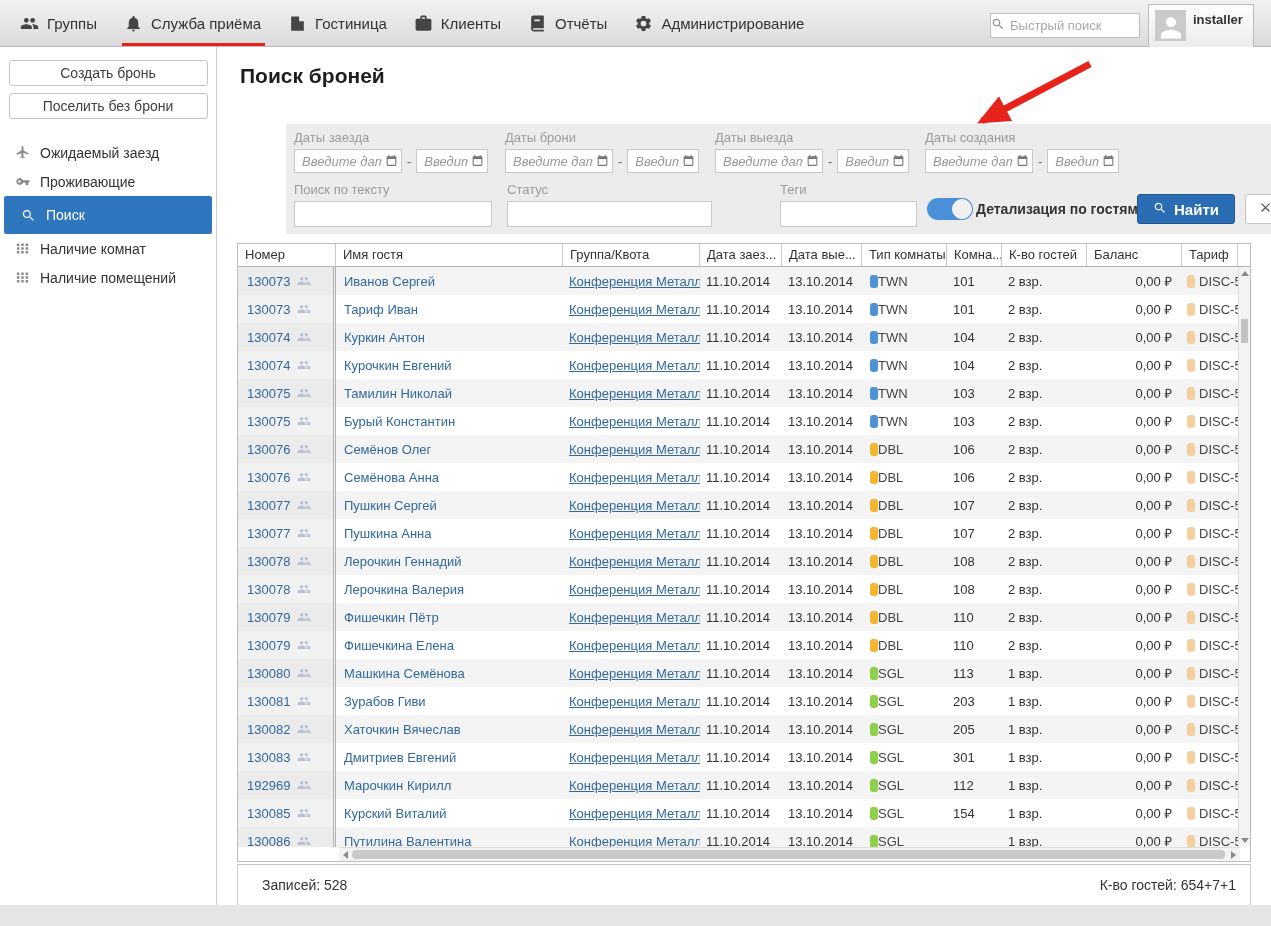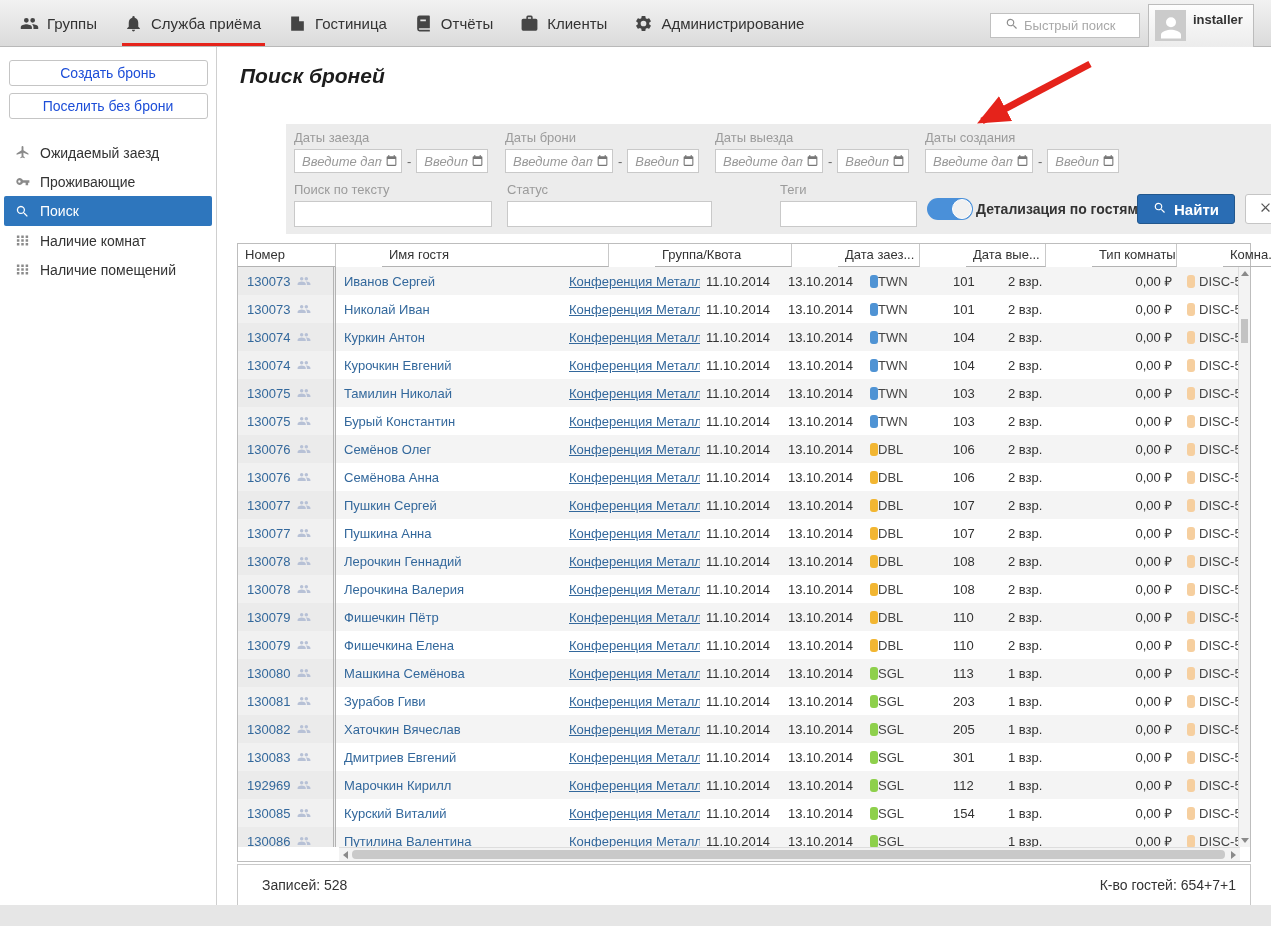--- a/index.html
+++ b/index.html
@@ -11,52 +11,52 @@
 .topnav { position:absolute; left:0; top:0; width:1271px; height:47px;
   background:linear-gradient(#f2f2f2,#dbdbdb); border-bottom:1px solid #b9b9b9; }
 .tabs { display:flex; height:100%; padding-left:14px; }
 .tab { display:flex; align-items:center; gap:8px; padding:0 21px 0 6px;
   font-size:15px; color:#333; cursor:pointer; position:relative; white-space:nowrap; }
 .tab svg { color:#454545; }
 .tab.active::after { content:""; position:absolute; left:4px; right:17px; bottom:0;
   height:3px; background:var(--accent-red); }
 .quick-search { position:absolute; left:990px; top:13px; width:150px; height:25px;
   background:#fff; border:1px solid #c0c0c0; display:flex; align-items:center;
-  gap:5px; padding:0 14px; }
+  gap:5px; padding:0 0; }
 .quick-search input { border:none; outline:none; width:100%; font-size:13px;
   color:#333; font-family:inherit; background:transparent; }
 .quick-search input::placeholder { color:#a8a8a8; font-style:normal; }
 .quick-search svg { color:#8d8d8d; flex:none; }
 .user-box { position:absolute; left:1148px; top:4px; width:106px; height:43px;
   background:linear-gradient(#fdfdfd,#ececec); border:1px solid #bcbcbc;
   border-bottom:none; display:flex; gap:7px; padding:5px 5px 0 6px; }
 .avatar { width:31px; height:31px; background:#cbcbcb; color:#fff; overflow:hidden;
   display:flex; align-items:flex-end; justify-content:center; flex:none; }
 .user-name { font-size:13px; font-weight:bold; color:#333; padding-top:2px; }
 
 
 .sidebar { position:absolute; left:0; top:47px; width:217px; height:858px;
   background:#fff; border-right:1px solid #cfcfcf; }
 .side-btn { display:block; width:199px; margin:0 auto; height:26px; background:#fff;
-  border:1px solid #c5c5c5; border-radius:3px; font-size:14px; color:#1d4ed8;
+  border:1px solid #c5c5c5; border-radius:3px; font-size:14px; color:#404040;
   text-align:center; cursor:pointer; font-family:inherit; }
 .side-btn.first { margin-top:13px; }
 .side-btn + .side-btn { margin-top:7px; }
 .side-items { margin-top:19px; }
 .side-item { display:flex; align-items:center; gap:10px; height:29px;
   padding-left:15px; font-size:14px; color:#333; cursor:pointer; }
 .side-item svg { color:#8a8a8a; flex:none; }
 .side-item.active { background:var(--sel-blue); color:#fff; margin:0 4px;
-  padding-left:11px; border-radius:2px; height:30px; }
+  padding-left:17px; border-radius:2px; height:38px; }
 .side-item.active svg { color:#fff; }
 
 
 .main { position:absolute; left:218px; top:47px; width:1053px; height:858px; background:#fff; }
 .page-title { position:absolute; left:22px; top:17px; font-size:21px;
-  font-weight:bold; color:#1d1d1d;font-style:italic; }
+  font-weight:bold; color:#1d1d1d; }
 
 
 .filter-panel { position:absolute; left:21px; top:77px; width:1010px; height:110px;
   background:#ececec;margin-left:47px; }
 .fgroup { position:absolute; }
 .flabel { font-size:13px; color:#9b9b9b; margin-bottom:4px; white-space:nowrap; }
 .date-row { display:flex; align-items:center; gap:5px; }
 .dinput { position:relative; }
 .dinput input { width:108px; height:24px; border:1px solid #c9c9c9; background:#fff;
   padding:0 19px 0 7px; font-size:13px; font-style:italic; color:#555;
@@ -82,21 +82,21 @@
   display:flex; align-items:center; justify-content:center; cursor:pointer; }
 
 
 .annot-arrow { position:absolute; left:940px; top:52px; color:var(--accent-red);
   pointer-events:none; z-index:5; }
 
 
 .tbl-wrap { position:absolute; left:19px; top:196px; width:1014px; height:619px;
   border:1px solid #bdbdbd; background:#fff; }
 .thead { display:grid; grid-template-columns:98px 227px 137px 82px 80px 85px 55px 85px 95px 56px 12px;
-  height:23px; background:#fff;gap:46px; }
+  height:23px; background:#fff; }
 .hcell { border-right:1px solid #c9c9c9; border-bottom:1px solid #b3b3b3;
   font-size:13px; color:#333; padding:3px 4px 0 7px; white-space:nowrap;
   overflow:hidden; cursor:pointer; }
 .hcell.spacer { border-right:none; cursor:default; }
 .rows { position:relative; height:580px; overflow:hidden; width:1000px; }
 .trow { display:grid; grid-template-columns:98px 227px 137px 82px 80px 85px 55px 85px 95px 56px;
   height:28px; align-items:center; font-size:13px; color:#333; cursor:pointer; }
 .trow.odd { background:#f4f4f4; }
 .trow.even { background:#fff; }
 .cell { padding:0 6px; white-space:nowrap; overflow:hidden; }
@@ -155,29 +155,29 @@
           <span>Служба приёма</span>
         </div>
         <div class="tab">
           <svg viewBox="0 0 24 24" width="19" height="19">
             <path d="M4 3h10v18H4zM6 5h2v2H6zm4 0h2v2h-2zM6 9h2v2H6zm4 0h2v2h-2zM6 13h2v2H6zm4 0h2v2h-2zm-3 4h4v4H7zm7-8h6v12h-6zm2 2h2v2h-2zm0 4h2v2h-2z" fill="currentColor"></path>
           </svg>
           <span>Гостиница</span>
         </div>
         <div class="tab">
           <svg viewBox="0 0 24 24" width="19" height="19">
-            <path d="M19 2H7a3 3 0 0 0-3 3v14a3 3 0 0 0 3 3h13v-2H7a1 1 0 0 1 0-2h13V3a1 1 0 0 0-1-1zm-4 7H8V7h7z" fill="currentColor"></path>
-          </svg>
-          <span>Отчёты</span>
+            <path d="M20 6h-4V4a2 2 0 0 0-2-2h-4a2 2 0 0 0-2 2v2H4a2 2 0 0 0-2 2v11a2 2 0 0 0 2 2h16a2 2 0 0 0 2-2V8a2 2 0 0 0-2-2zm-10 0V4h4v2z" fill="currentColor"></path>
+          </svg>
+          <span>Клиенты</span>
         </div>
         <div class="tab">
           <svg viewBox="0 0 24 24" width="19" height="19">
-            <path d="M20 6h-4V4a2 2 0 0 0-2-2h-4a2 2 0 0 0-2 2v2H4a2 2 0 0 0-2 2v11a2 2 0 0 0 2 2h16a2 2 0 0 0 2-2V8a2 2 0 0 0-2-2zm-10 0V4h4v2z" fill="currentColor"></path>
-          </svg>
-          <span>Клиенты</span>
+            <path d="M19 2H7a3 3 0 0 0-3 3v14a3 3 0 0 0 3 3h13v-2H7a1 1 0 0 1 0-2h13V3a1 1 0 0 0-1-1zm-4 7H8V7h7z" fill="currentColor"></path>
+          </svg>
+          <span>Отчёты</span>
         </div>
         <div class="tab">
           <svg viewBox="0 0 24 24" width="19" height="19">
             <path d="M19.14 12.94c.04-.3.06-.61.06-.94 0-.32-.02-.64-.07-.94l2.03-1.58a.5.5 0 0 0 .12-.61l-1.92-3.32a.5.5 0 0 0-.59-.22l-2.39.96c-.5-.38-1.03-.7-1.62-.94l-.36-2.54a.5.5 0 0 0-.48-.41h-3.84a.5.5 0 0 0-.47.41l-.36 2.54c-.59.24-1.13.57-1.62.94l-2.39-.96a.5.5 0 0 0-.59.22L2.74 8.87a.5.5 0 0 0 .12.61l2.03 1.58c-.05.3-.09.63-.09.94s.02.64.07.94l-2.03 1.58a.5.5 0 0 0-.12.61l1.92 3.32c.12.22.37.29.59.22l2.39-.96c.5.38 1.03.7 1.62.94l.36 2.54c.05.24.24.41.48.41h3.84c.24 0 .44-.17.47-.41l.36-2.54c.59-.24 1.13-.56 1.62-.94l2.39.96c.22.08.47 0 .59-.22l1.92-3.32a.5.5 0 0 0-.12-.61l-2.01-1.58zM12 15.6a3.6 3.6 0 1 1 0-7.2 3.6 3.6 0 0 1 0 7.2z" fill="currentColor"></path>
           </svg>
           <span>Администрирование</span>
         </div>
       </div>
     <div class="quick-search">
       <span class="qs-icon"><svg viewBox="0 0 24 24" width="14" height="14">
@@ -361,21 +361,21 @@
               <span>DISC-5</span>
             </div>
           </div>
           <div class="trow even">
             <div class="cell num">
               <span>130073</span>
               <svg viewBox="0 0 24 24" width="14" height="14">
                 <path d="M16 11a3 3 0 1 0 0-6 3 3 0 0 0 0 6zm-8 0a3 3 0 1 0 0-6 3 3 0 0 0 0 6zm0 2c-2.3 0-7 1.2-7 3.5V19h14v-2.5C15 14.2 10.3 13 8 13zm8 0c-.3 0-.6 0-1 .1 1.2.8 2 2 2 3.4V19h6v-2.5c0-2.3-4.7-3.5-7-3.5z" fill="currentColor"></path>
               </svg>
             </div>
-            <div class="cell name">Николай Иван</div>
+            <div class="cell name">Тариф Иван</div>
             <div class="cell group">
               <a href="#">Конференция Металлу</a>
             </div>
             <div class="cell">11.10.2014</div>
             <div class="cell">13.10.2014</div>
             <div class="cell type">
               <span class="marker" style="background: rgb(79, 147, 212);"></span>
               <span>TWN</span>
             </div>
             <div class="cell">101</div>

